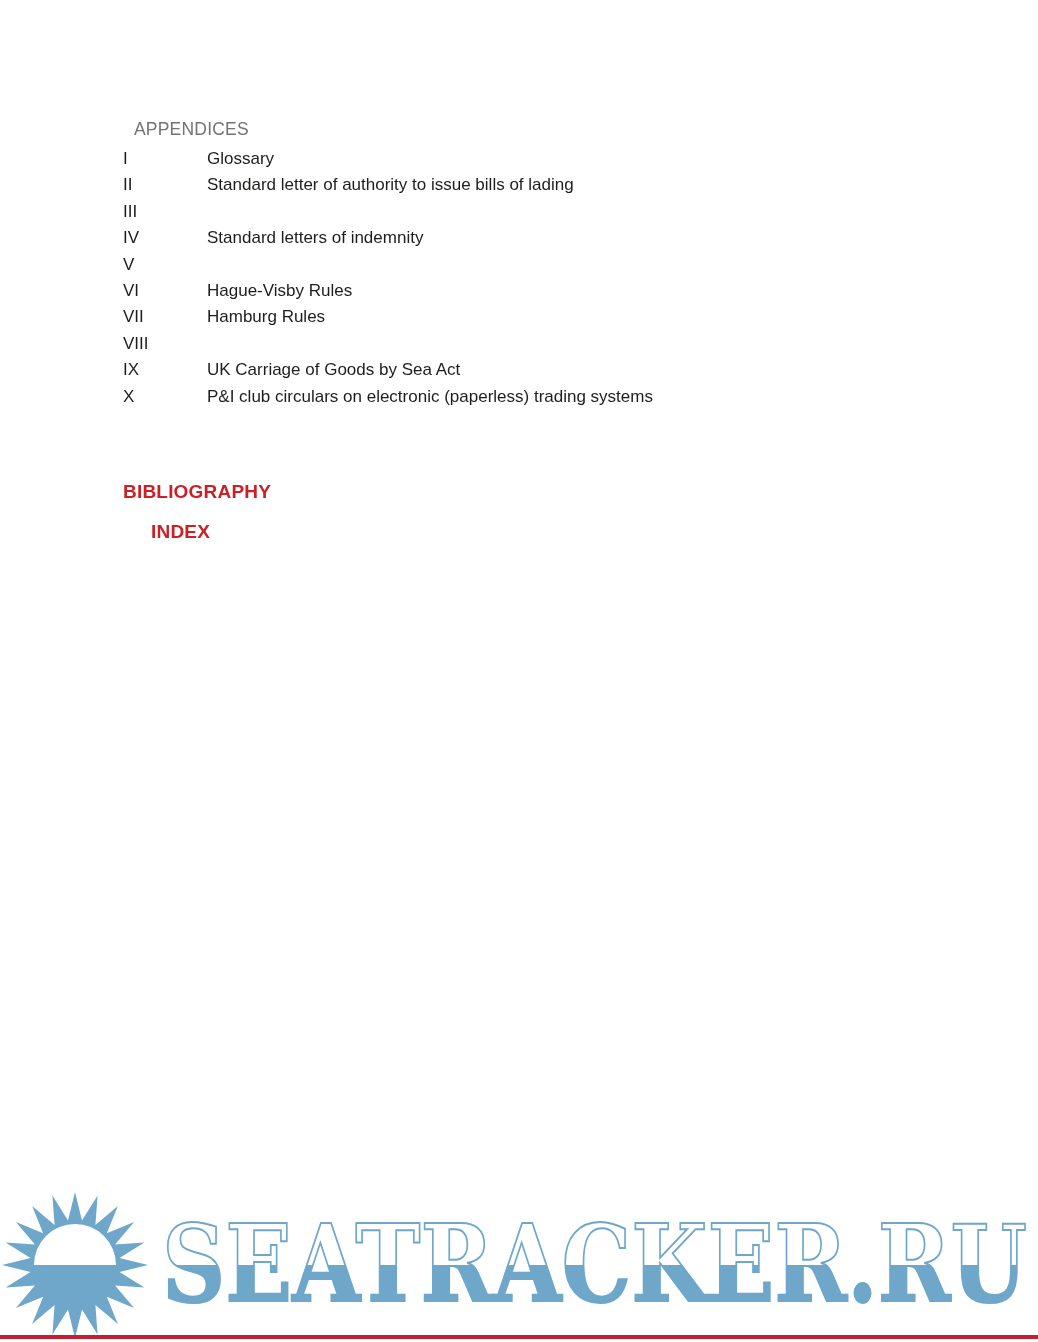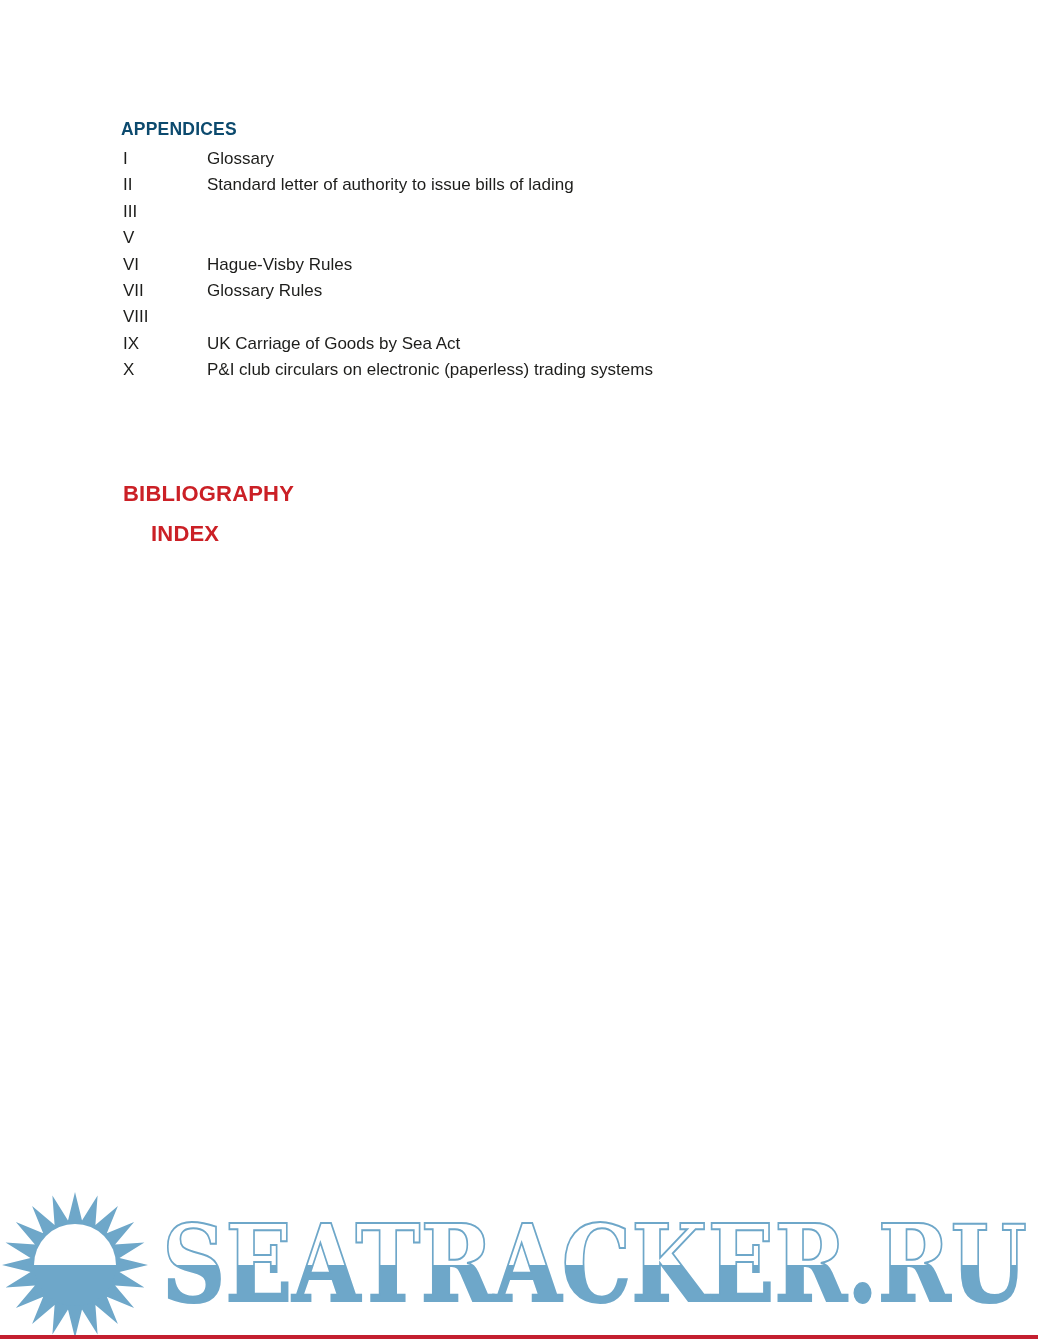--- a/index.html
+++ b/index.html
@@ -7,26 +7,26 @@
     position: relative;
     width: 1038px;
     height: 1342px;
     background: #ffffff;
     font-family: "Liberation Sans", sans-serif;
     color: #1d1d1b;
     overflow: hidden;
   }
   .appendices-heading {
     position: absolute;
-    left: 121px;
+    left: 134px;
     top: 119px;
     margin: 0;
     font-size: 17.5px;
-    font-weight: bold;
-    color: #0c4a6e;
+    font-weight: normal;
+    color: #737373;
     letter-spacing: 0.2px;
   }
   .toc-list {
     position: absolute;
     left: 123px;
     top: 146px;
     margin: 0;
     padding: 0;
     list-style: none;
     width: 780px;
@@ -36,21 +36,21 @@
     align-items: flex-start;
     font-size: 17px;
     line-height: 26.4px;
   }
   .toc-num { flex: 0 0 84px; }
   .toc-title { flex: 0 1 690px; max-width: 690px; }
   .section-heading {
     position: absolute;
     left: 123px;
     margin: 0;
-    font-size: 22px;
+    font-size: 19px;
     font-weight: bold;
     color: #cb2026;
     letter-spacing: 0.2px;
   }
   .section-bibliography { top: 481px; }
   .section-index { top: 521px; margin-left: 28px; }
   .watermark {
     position: absolute;
     left: 0;
     top: 1185px;
@@ -83,29 +83,33 @@
       <span class="toc-title">Glossary</span>
     </li>
     <li class="toc-row">
       <span class="toc-num">II</span>
       <span class="toc-title">Standard letter of authority to issue bills of lading</span>
     </li>
     <li class="toc-row">
       <span class="toc-num">III</span>
     </li>
     <li class="toc-row">
+      <span class="toc-num">IV</span>
+      <span class="toc-title">Standard letters of indemnity</span>
+    </li>
+    <li class="toc-row">
       <span class="toc-num">V</span>
     </li>
     <li class="toc-row">
       <span class="toc-num">VI</span>
       <span class="toc-title">Hague-Visby Rules</span>
     </li>
     <li class="toc-row">
       <span class="toc-num">VII</span>
-      <span class="toc-title">Glossary Rules</span>
+      <span class="toc-title">Hamburg Rules</span>
     </li>
     <li class="toc-row">
       <span class="toc-num">VIII</span>
     </li>
     <li class="toc-row">
       <span class="toc-num">IX</span>
       <span class="toc-title">UK Carriage of Goods by Sea Act</span>
     </li>
     <li class="toc-row">
       <span class="toc-num">X</span>

